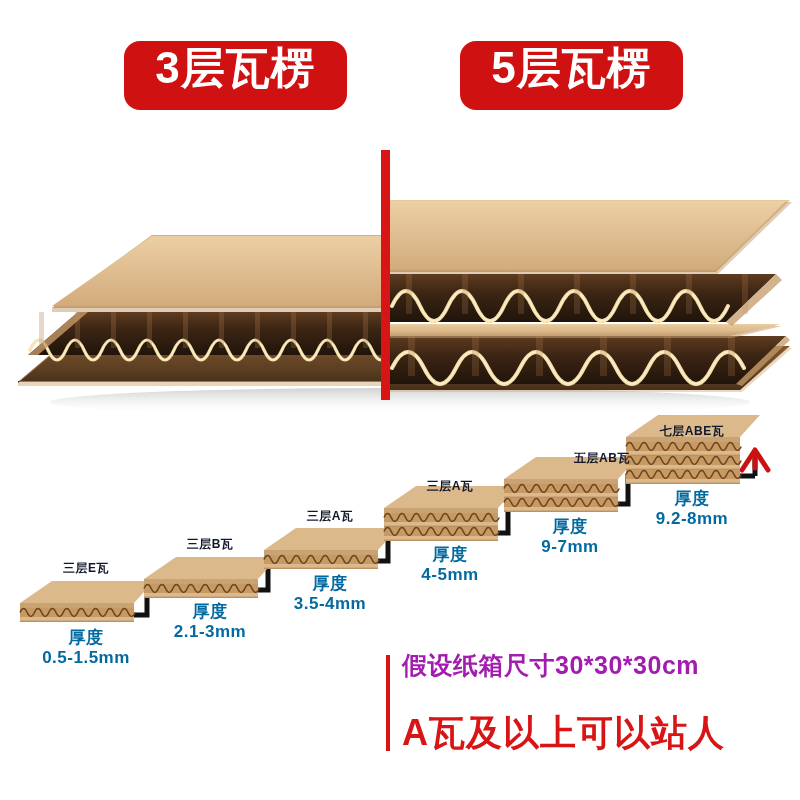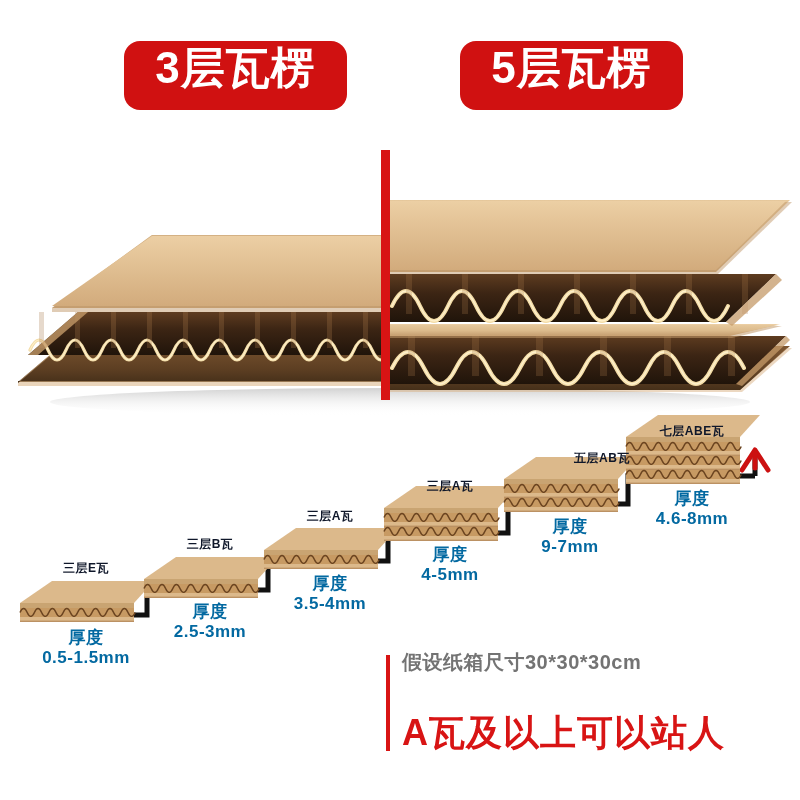--- a/index.html
+++ b/index.html
@@ -60,21 +60,21 @@
   }
 
   
   #notice { position:absolute; left:386px; top:655px; width:400px; height:100px; }
   #notice-rule{
     position:absolute; left:0px; top:0px; width:4px; height:96px;
     background:#d81414;
   }
   #notice-line1{
     position:absolute; left:16px; top:-6px;
-    font-size:20px; font-weight:700; color:#737373;
+    font-size:25px; font-weight:700; color:#a21caf;
     white-space:nowrap; letter-spacing:0.5px;
   }
   #notice-line2{
     position:absolute; left:16px; top:36px;
     font-size:36px; font-weight:700; color:#d81414;
     white-space:nowrap; letter-spacing:1px;margin-top:18px;
   }
 </style>
 </head>
 <body>
@@ -278,41 +278,41 @@
 
   <div id="labels">
       <div class="stack-label" style="left: 86px; top: 560px; transform: translateX(-50%);">三层E瓦</div>
       <div class="thick-label" style="left: 86px; top: 628px; transform: translateX(-50%);">
         <div>厚度</div>
         <div>0.5-1.5mm</div>
       </div>
       <div class="stack-label" style="left: 210px; top: 536px; transform: translateX(-50%);">三层B瓦</div>
       <div class="thick-label" style="left: 210px; top: 602px; transform: translateX(-50%);">
         <div>厚度</div>
-        <div>2.5-3mm</div>
+        <div>2.1-3mm</div>
       </div>
       <div class="stack-label" style="left: 330px; top: 508px; transform: translateX(-50%);">三层A瓦</div>
       <div class="thick-label" style="left: 330px; top: 574px; transform: translateX(-50%);">
         <div>厚度</div>
         <div>3.5-4mm</div>
       </div>
       <div class="stack-label" style="left: 450px; top: 478px; transform: translateX(-50%);">三层A瓦</div>
       <div class="thick-label" style="left: 450px; top: 545px; transform: translateX(-50%);">
         <div>厚度</div>
         <div>4-5mm</div>
       </div>
       <div class="stack-label" style="left: 602px; top: 450px; transform: translateX(-50%);">五层AB瓦</div>
       <div class="thick-label" style="left: 570px; top: 517px; transform: translateX(-50%);">
         <div>厚度</div>
         <div>9-7mm</div>
       </div>
       <div class="stack-label" style="left: 692px; top: 423px; transform: translateX(-50%);">七层ABE瓦</div>
       <div class="thick-label" style="left: 692px; top: 489px; transform: translateX(-50%);">
         <div>厚度</div>
-        <div>4.6-8mm</div>
+        <div>9.2-8mm</div>
       </div>
     </div>
 
   <div id="notice">
     <div id="notice-rule"></div>
     <div id="notice-line1">假设纸箱尺寸30*30*30cm</div>
     <div id="notice-line2">A瓦及以上可以站人</div>
   </div>
 
 </div>

